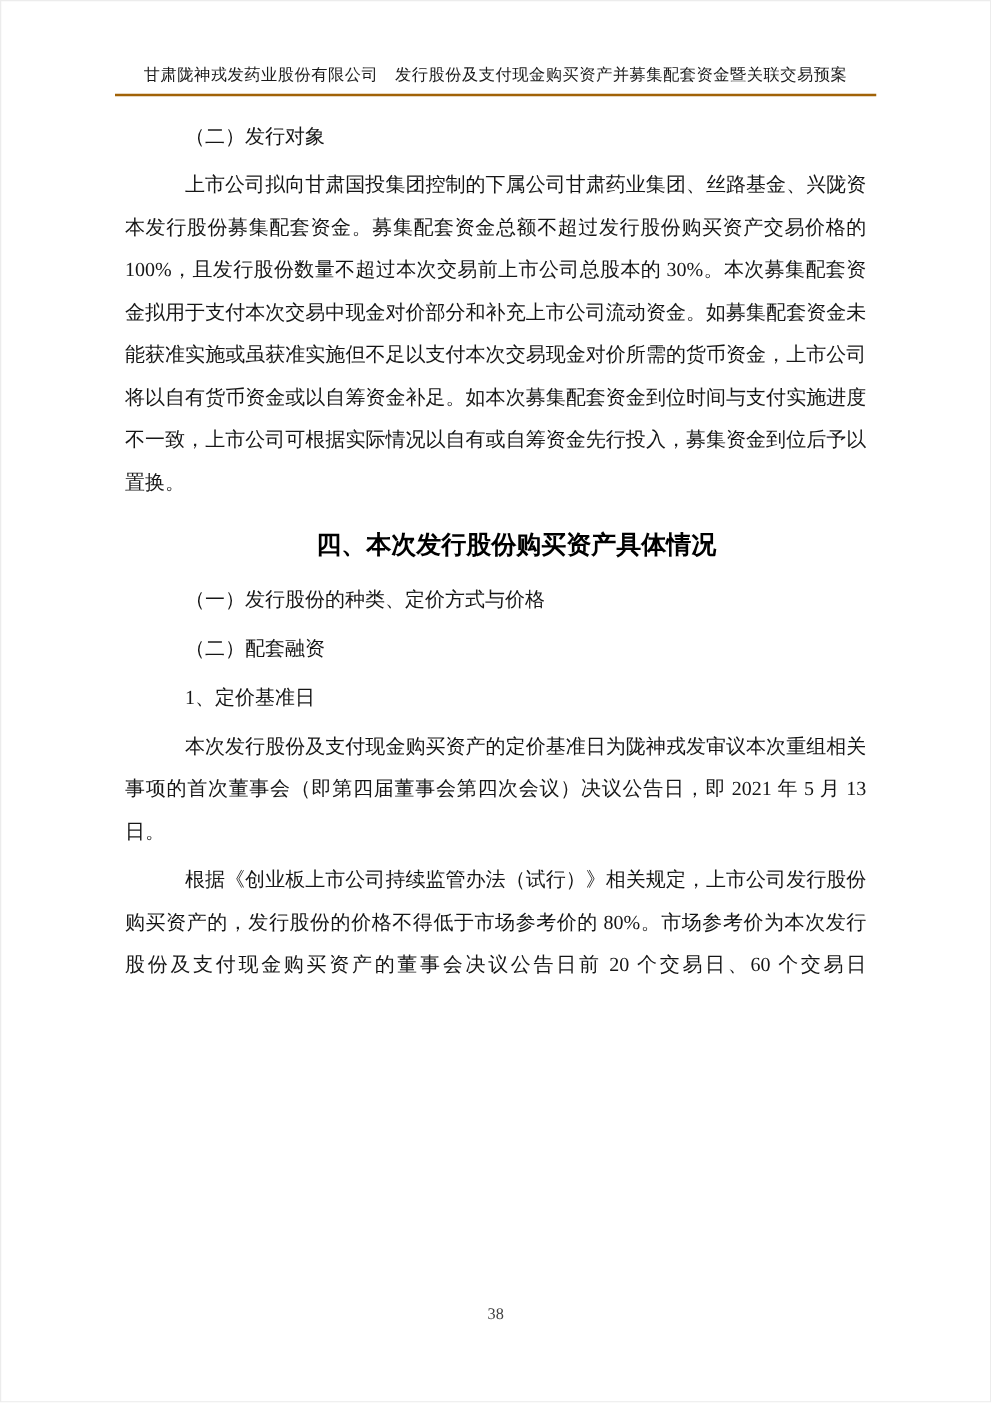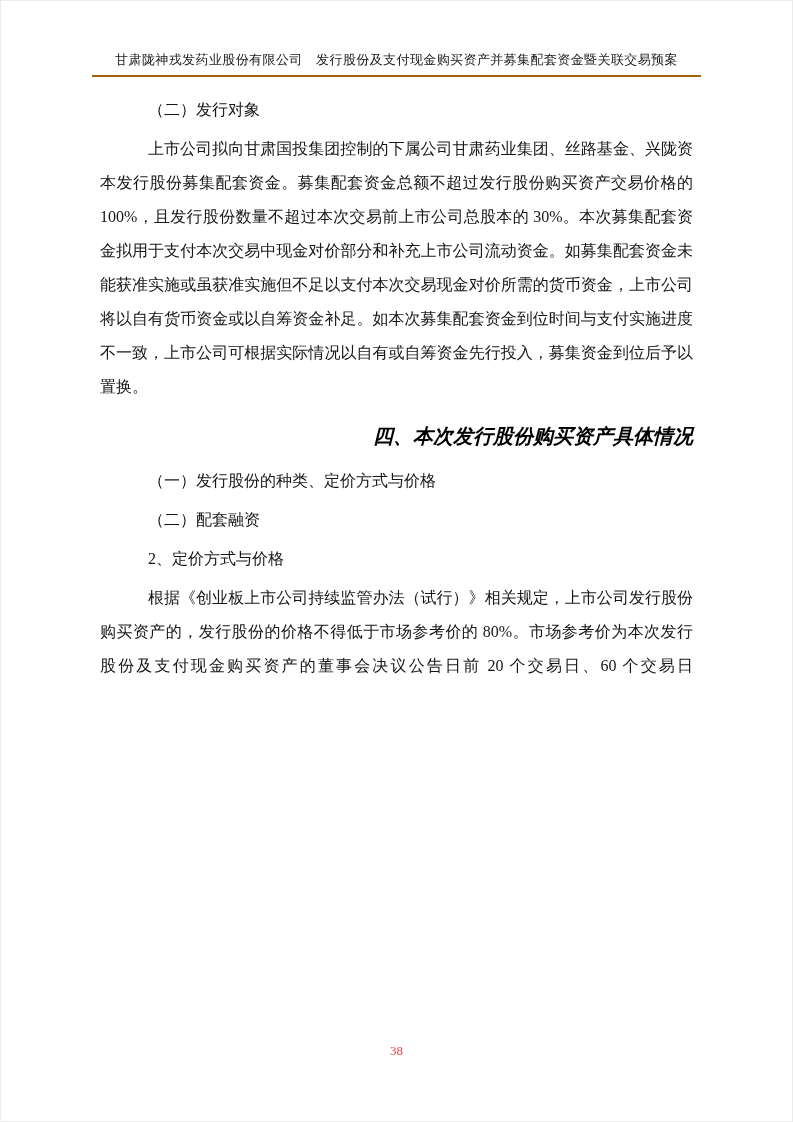--- a/index.html
+++ b/index.html
@@ -46,34 +46,33 @@
   }
   .para.continues {
     text-align-last: justify;
   }
   .chapter {
     font-family: "Liberation Sans", "DejaVu Sans", sans-serif;
     font-size: 20px;
     font-weight: 700;
     line-height: 40px;
     text-indent: 33px;
-    text-align: right;
+    text-align: center;
     margin: 12px 0 8px 0;
     color: #000000;
-    font-style: italic;
   }
   .footer {
     position: absolute;
     left: 0;
     right: 0;
     bottom: 64px;
     text-align: center;
     font-size: 13px;
     line-height: 15px;
-    color: #ef4444;
+    color: #404040;
   }
 </style>
 </head>
 <body>
 
 <div class="page">
 
   <div class="header">
     <span>甘肃陇神戎发药业股份有限公司　发行股份及支付现金购买资产并募集配套资金暨关联交易预案</span>
   </div>
@@ -86,23 +85,24 @@
 
     <h2 class="chapter">四、本次发行股份购买资产具体情况</h2>
 
     <div class="sub">（一）发行股份的种类、定价方式与价格</div>
 
 
     <div class="sub">（二）配套融资</div>
 
 
 
+    <div class="sub">1、定价基准日</div>
 
+    <p class="para">本次发行股份及支付现金购买资产的定价基准日为陇神戎发审议本次重组相关事项的首次董事会（即第四届董事会第四次会议）决议公告日，即 2021 年 5 月 13 日。</p>
 
-    <div class="sub">2、定价方式与价格</div>
 
     <p class="para continues">根据《创业板上市公司持续监管办法（试行）》相关规定，上市公司发行股份购买资产的，发行股份的价格不得低于市场参考价的 80%。市场参考价为本次发行股份及支付现金购买资产的董事会决议公告日前 20 个交易日、60 个交易日</p>
 
   </div>
 
   <div class="footer">
     <span>38</span>
   </div>
 
 </div>

